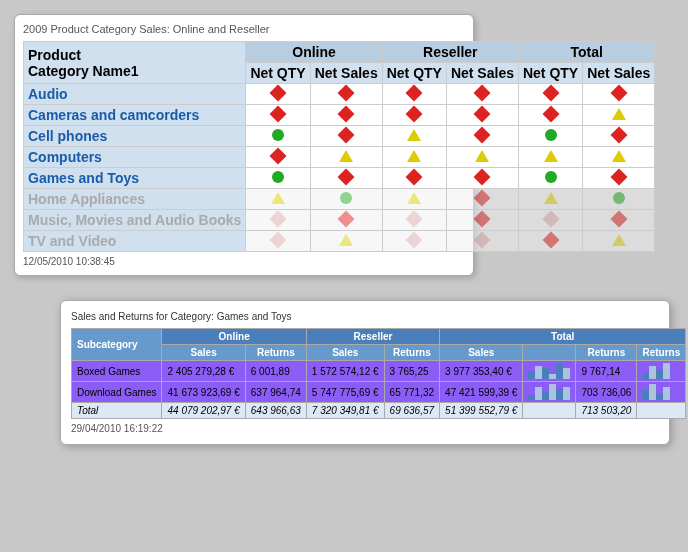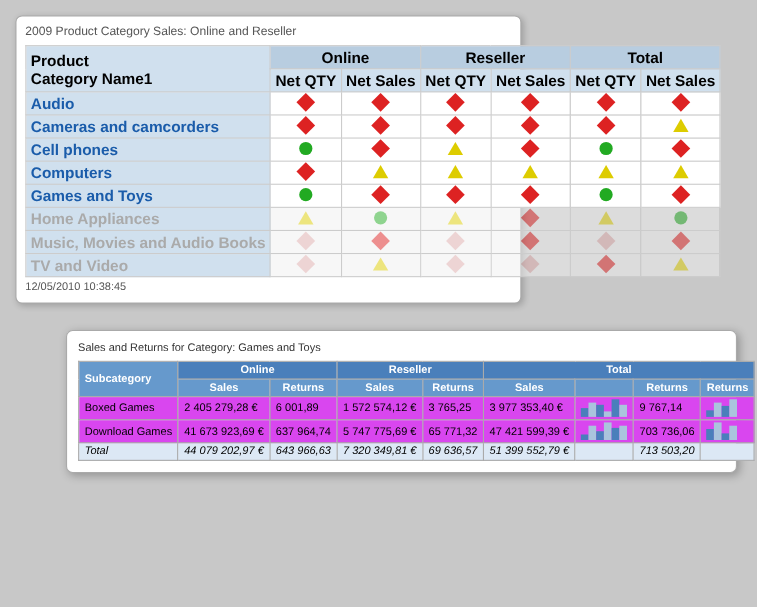--- a/index.html
+++ b/index.html
@@ -159,21 +159,21 @@
     }
 
     .data-table .sub-header {
       background: #6699cc;
       color: white;
       font-weight: bold;
       text-align: center;
     }
 
     .data-table .row-subcat {
-      background: #d946ef;
+      background: #8b5cf6;
     }
 
     .data-table .row-total {
       background: #dce8f5;
       font-style: italic;
     }
 
     .data-table .col-label {
       font-weight: bold;
       background: #6699cc;
@@ -340,13 +340,14 @@
           <td>643 966,63</td>
           <td>7 320 349,81 €</td>
           <td>69 636,57</td>
           <td>51 399 552,79 €</td>
           <td></td>
           <td>713 503,20</td>
           <td></td>
         </tr>
       </tbody>
   </table>
+  <div class="timestamp">29/04/2010 16:19:22</div>
 </div>
 
 </body></html>

